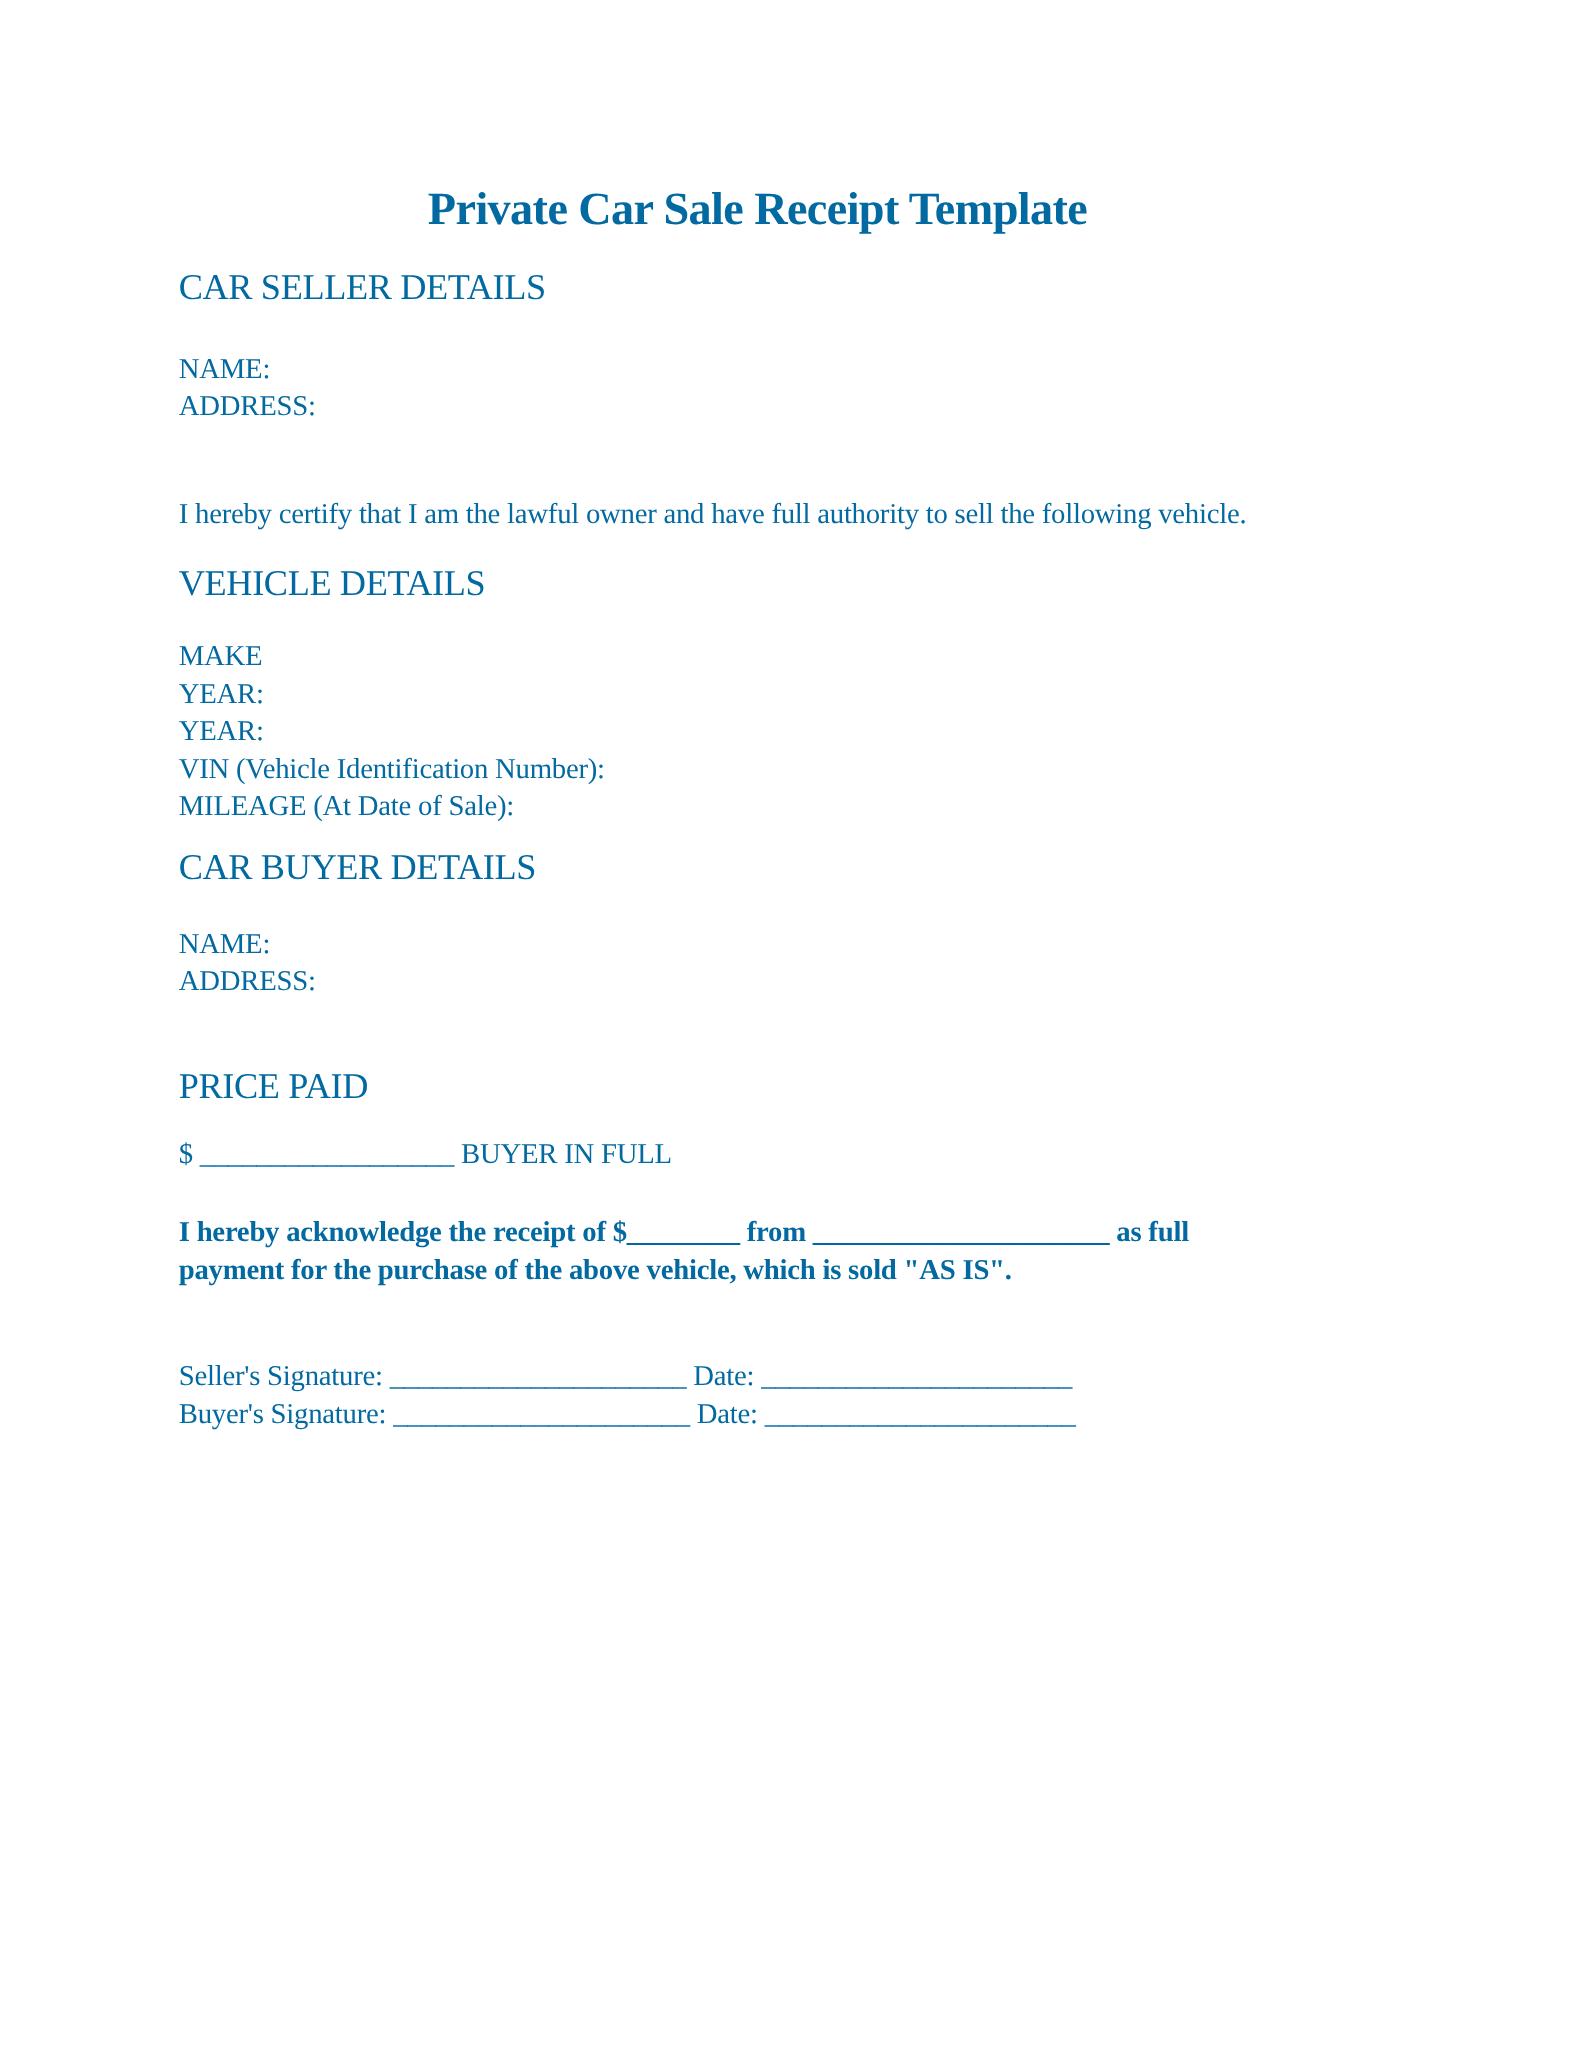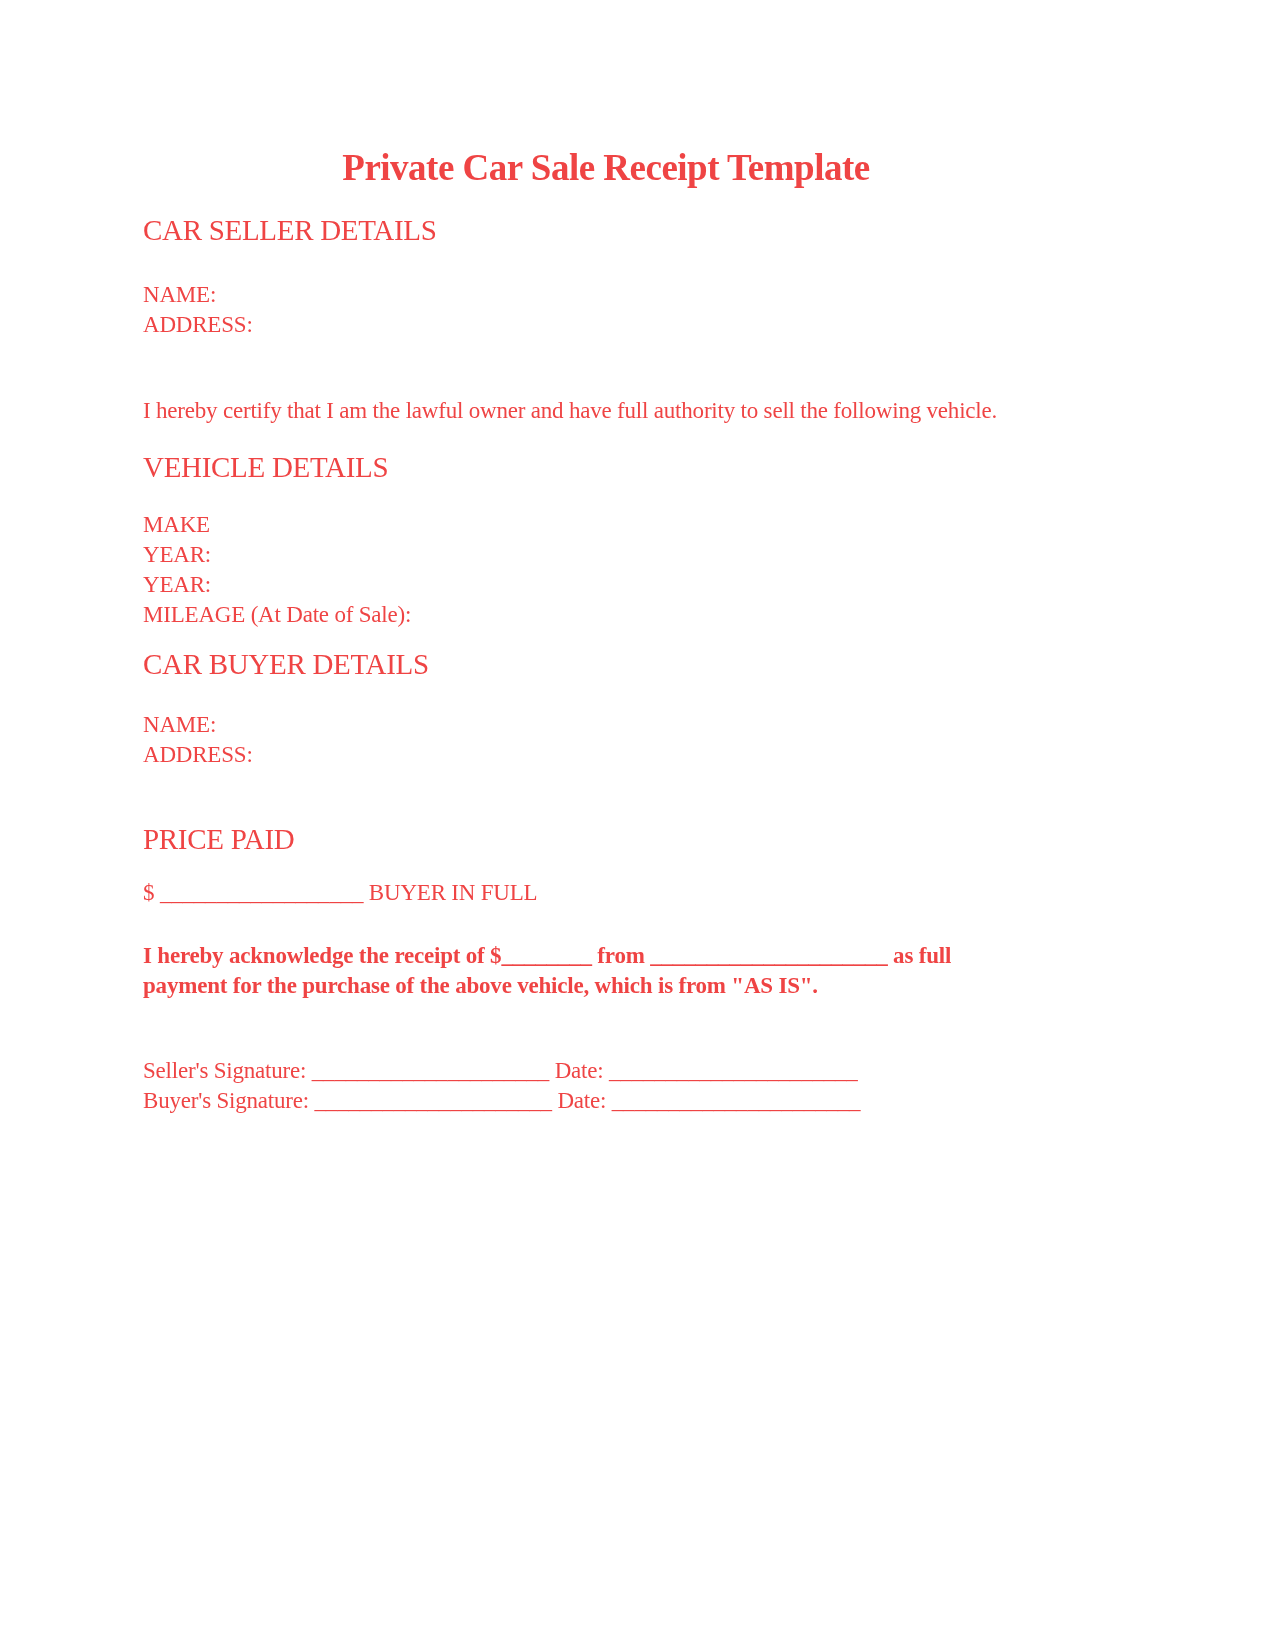--- a/index.html
+++ b/index.html
@@ -5,21 +5,21 @@
   html, body {
     margin: 0;
     padding: 0;
     background: #ffffff;
   }
   .page {
     position: relative;
     width: 1224px;
     height: 1650px;
     background: #ffffff;
-    color: #ef4444;
+    color: #0369a1;
     font-family: "Liberation Serif", "DejaVu Serif", serif;
     overflow: hidden;
     border-radius: 19px;
   }
   .content {
     position: absolute;
     left: 143px;
     top: 0;
     width: 926px;
   }
@@ -74,41 +74,42 @@
     </div>
 
     <div class="body-text certification-line">I hereby certify that I am the lawful owner and have full authority to sell the following vehicle.</div>
 
     <div class="section-heading heading-vehicle">VEHICLE DETAILS</div>
 
     <div class="body-text field-block-vehicle">
       <div class="field-line">MAKE</div>
       <div class="field-line">YEAR:</div>
       <div class="field-line">YEAR:</div>
+      <div class="field-line">VIN (Vehicle Identification Number):</div>
       <div class="field-line">MILEAGE (At Date of Sale):</div>
     </div>
 
     <div class="section-heading heading-buyer">CAR BUYER DETAILS</div>
 
     <div class="body-text field-block-buyer">
       <div class="field-line">NAME:</div>
       <div class="field-line">ADDRESS:</div>
     </div>
 
     <div class="section-heading heading-price">PRICE PAID</div>
 
     <div class="body-text amount-line">
       <span>$</span>
       <span>__________________</span>
       <span>BUYER IN FULL</span>
     </div>
 
     <div class="body-text acknowledgement">
       <div>I hereby acknowledge the receipt of $________ from _____________________ as full</div>
-      <div>payment for the purchase of the above vehicle, which is from "AS IS".</div>
+      <div>payment for the purchase of the above vehicle, which is sold "AS IS".</div>
     </div>
 
     <div class="body-text signature-block">
       <div class="signature-row">
         <span>Seller's Signature:</span>
         <span>_____________________</span>
         <span>Date:</span>
         <span>______________________</span>
       </div>
       <div class="signature-row">

